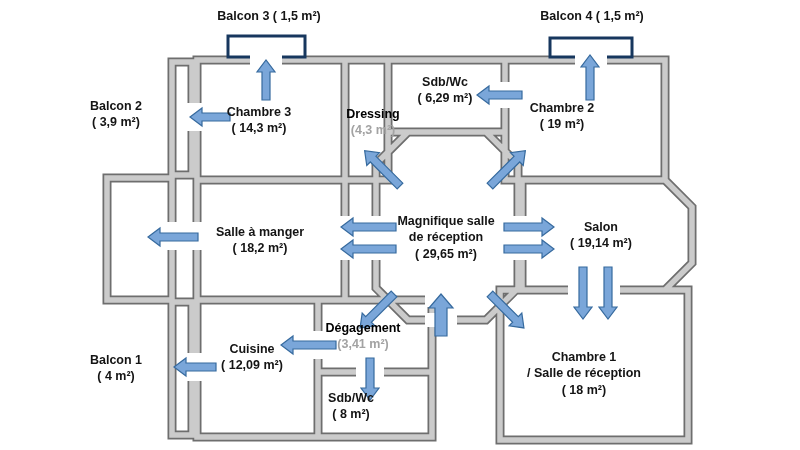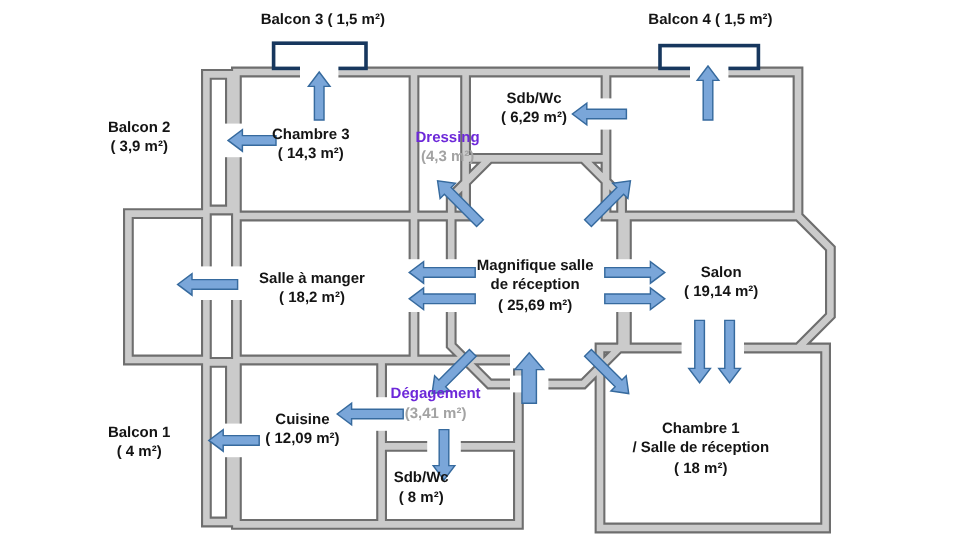--- a/index.html
+++ b/index.html
@@ -13,21 +13,21 @@
   .balcony-rect{fill:#ffffff;stroke:#17375e;stroke-width:3;}
   .door-gap{fill:#ffffff;stroke:none;}
   .arrow{fill:#7aa6d9;stroke:#366a9e;stroke-width:1.2;}
   .lbl{
     position:absolute;z-index:2;transform:translateX(-50%);
     text-align:center;font-weight:700;font-size:12.5px;color:#141414;
     line-height:1.3;white-space:nowrap;
   }
   .lbl.left{transform:none;text-align:center;}
   .l{display:block;}
-  .accent{color:#6d28d9;}
+  .accent{color:#000000;}
   .muted{color:#a3a3a3;}
 </style>
 </head>
 <body>
 
 <div class="stage">
 
   <svg viewBox="0 0 800 450" width="800" height="450">
 
     <g>
@@ -166,28 +166,32 @@
     <span class="l">( 14,3 m²)</span>
   </div>
   <div class="lbl" style="left:373px;top:106px">
     <span class="l accent">Dressing</span>
     <span class="l muted">(4,3 m²)</span>
   </div>
   <div class="lbl" style="left:445px;top:74px">
     <span class="l">Sdb/Wc</span>
     <span class="l">( 6,29 m²)</span>
   </div>
+  <div class="lbl" style="left:562px;top:100px">
+    <span class="l">Chambre 2</span>
+    <span class="l">( 19 m²)</span>
+  </div>
   <div class="lbl" style="left:260px;top:224px">
     <span class="l">Salle à manger</span>
     <span class="l">( 18,2 m²)</span>
   </div>
   <div class="lbl" style="left:446px;top:213px">
     <span class="l">Magnifique salle</span>
     <span class="l">de réception</span>
-    <span class="l">( 25,69 m²)</span>
+    <span class="l">( 29,65 m²)</span>
   </div>
   <div class="lbl" style="left:601px;top:219px">
     <span class="l">Salon</span>
     <span class="l">( 19,14 m²)</span>
   </div>
   <div class="lbl" style="left:252px;top:341px">
     <span class="l">Cuisine</span>
     <span class="l">( 12,09 m²)</span>
   </div>
   <div class="lbl" style="left:363px;top:320px">

